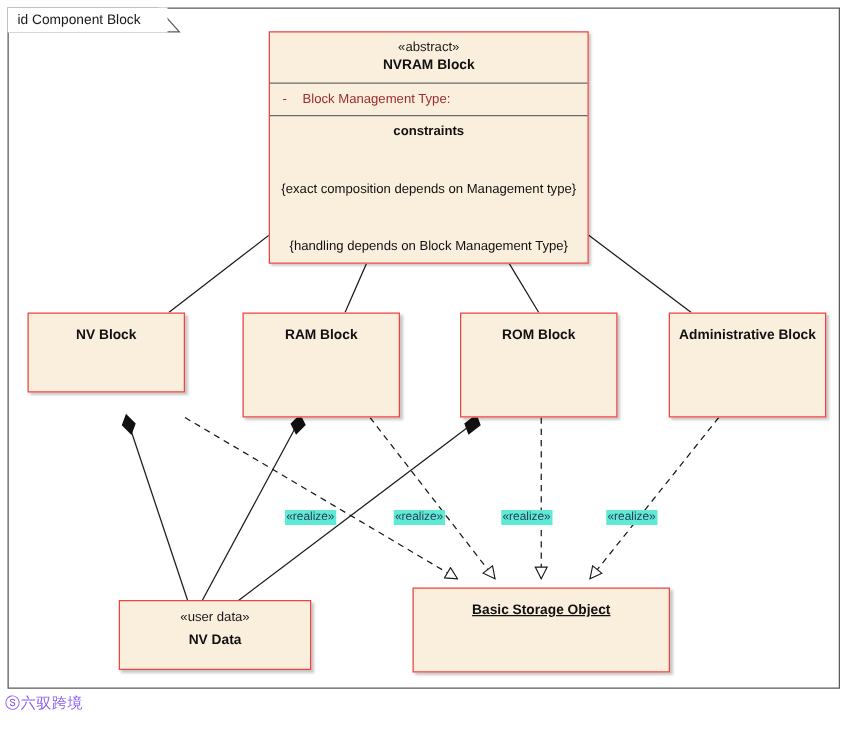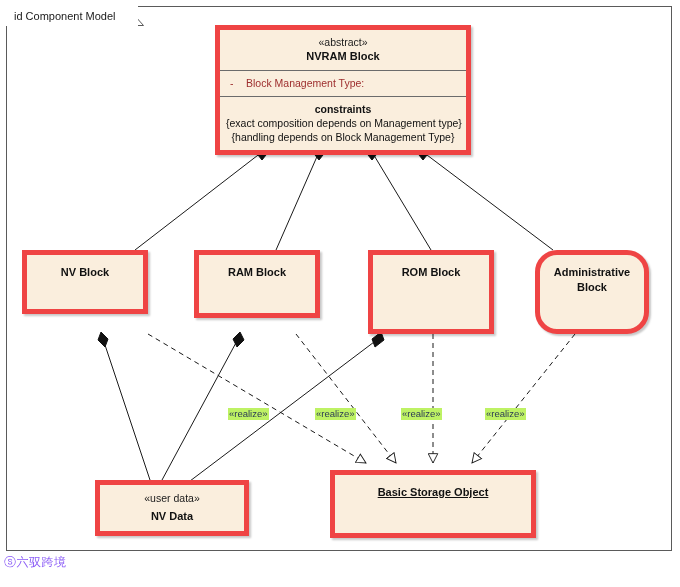--- a/index.html
+++ b/index.html
@@ -55,21 +55,21 @@
     width: 680px;
     height: 587px;
     pointer-events: none;
   }
 
   
   .node {
     position: absolute;
     box-sizing: border-box;
     background: #faeedd;
-    border: 5px solid #ef4444;
+    border: 1px solid #ef4444;
     box-shadow: 2px 2px 2px rgba(0,0,0,0.22);
     text-align: center;
     color: #111111;
   }
   .node .cmp {
     box-sizing: border-box;
     padding: 5px 6px 6px 6px;
   }
   .node .cmp + .cmp {
     border-top: 1px solid #6b6b6b;
@@ -97,36 +97,37 @@
   .attr .dash { display: inline-block; width: 16px; }
   .cons-title {
     font-size: 10.5px;
     font-weight: bold;
     line-height: 14px;
   }
   .cons-line {
     font-size: 10.5px;
     line-height: 14px;
     white-space: nowrap;
+    margin-top: 32px;
   }
 
   .plainname {
     font-size: 11px;
     font-weight: bold;
     line-height: 15px;
     padding-top: 10px;
   }
 
   
   .elabel {
     position: absolute;
     font-size: 9.5px;
     color: #2b3a55;
     white-space: nowrap;
-    background: #bef264;
+    background: #5eead4;
     padding: 0 1px;
     line-height: 12px;
   }
 
   
   .caption {
     position: absolute;
     left: 0;
     top: 563px;
     width: 680px;
@@ -151,21 +152,21 @@
 </head>
 <body>
 
 <div id="canvas">
 
   <div class="frame"></div>
 
   <svg id="frame-tab-svg" width="680" height="587" style="position:absolute;left:0;top:0;">
     <path d="M 6.5 6.5 L 126.5 6.5 L 143.5 25.5 L 6.5 25.5 Z" fill="#ffffff" stroke="#5a5a5a" stroke-width="1"></path>
   </svg>
-  <div class="frame-tab">id Component Model</div>
+  <div class="frame-tab">id Component Block</div>
 
   <svg id="wires" viewBox="0 0 680 587">
     <defs>
       <marker id="hollow-tri" viewBox="0 0 12 12" refX="11" refY="6" markerWidth="11" markerHeight="11" orient="auto-start-reverse" markerUnits="userSpaceOnUse">
         <path d="M 0.8 0.8 L 11 6 L 0.8 11.2 Z" fill="#ffffff" stroke="#1a1a1a" stroke-width="1"></path>
       </marker>
     </defs>
 
     <g>
       <line x1="262" y1="152" x2="135" y2="250" stroke="#1a1a1a" stroke-width="1"></line>
@@ -225,29 +226,29 @@
       <div class="cons-title">constraints</div>
       <div class="cons-line">{exact composition depends on Management type}</div>
       <div class="cons-line">{handling depends on Block Management Type}</div>
     </div>
   </div>
 
   <div class="node" style="left:22px; top:250px; width:126px; height:64px;">
     <div class="plainname">NV Block</div>
   </div>
 
-  <div class="node" style="left:194px; top:250px; width:126px; height:68px;">
+  <div class="node" style="left:194px; top:250px; width:126px; height:84px;">
     <div class="plainname">RAM Block</div>
   </div>
 
   <div class="node" style="left:368px; top:250px; width:126px; height:84px;">
     <div class="plainname">ROM Block</div>
   </div>
 
-  <div class="node" style="left:535px; top:250px; width:114px; height:84px;border-radius:22px;">
+  <div class="node" style="left:535px; top:250px; width:126px; height:84px;">
     <div class="plainname">Administrative Block</div>
   </div>
 
   <div class="node" style="left:95px; top:480px; width:154px; height:56px;">
     <div class="stereo" style="padding-top:6px;">«user data»</div>
     <div class="nodename" style="padding-top:4px;">NV Data</div>
   </div>
 
   <div class="node" style="left:330px; top:470px; width:206px; height:68px;text-decoration:underline;">
     <div class="plainname">Basic Storage Object</div>

